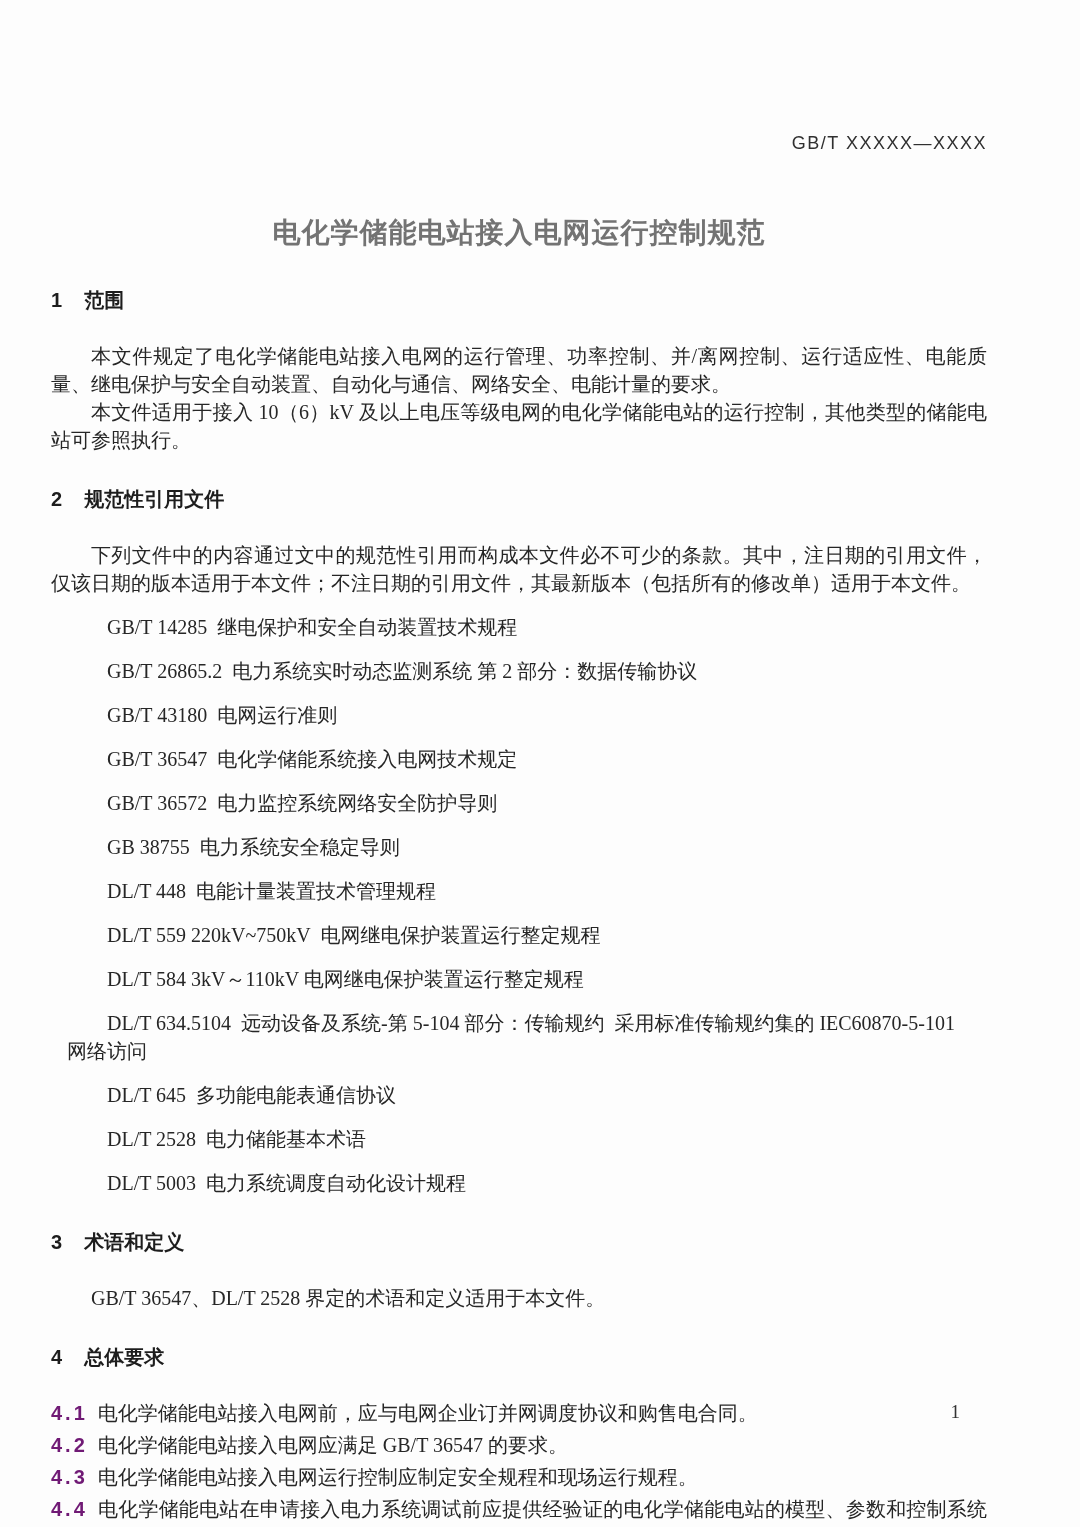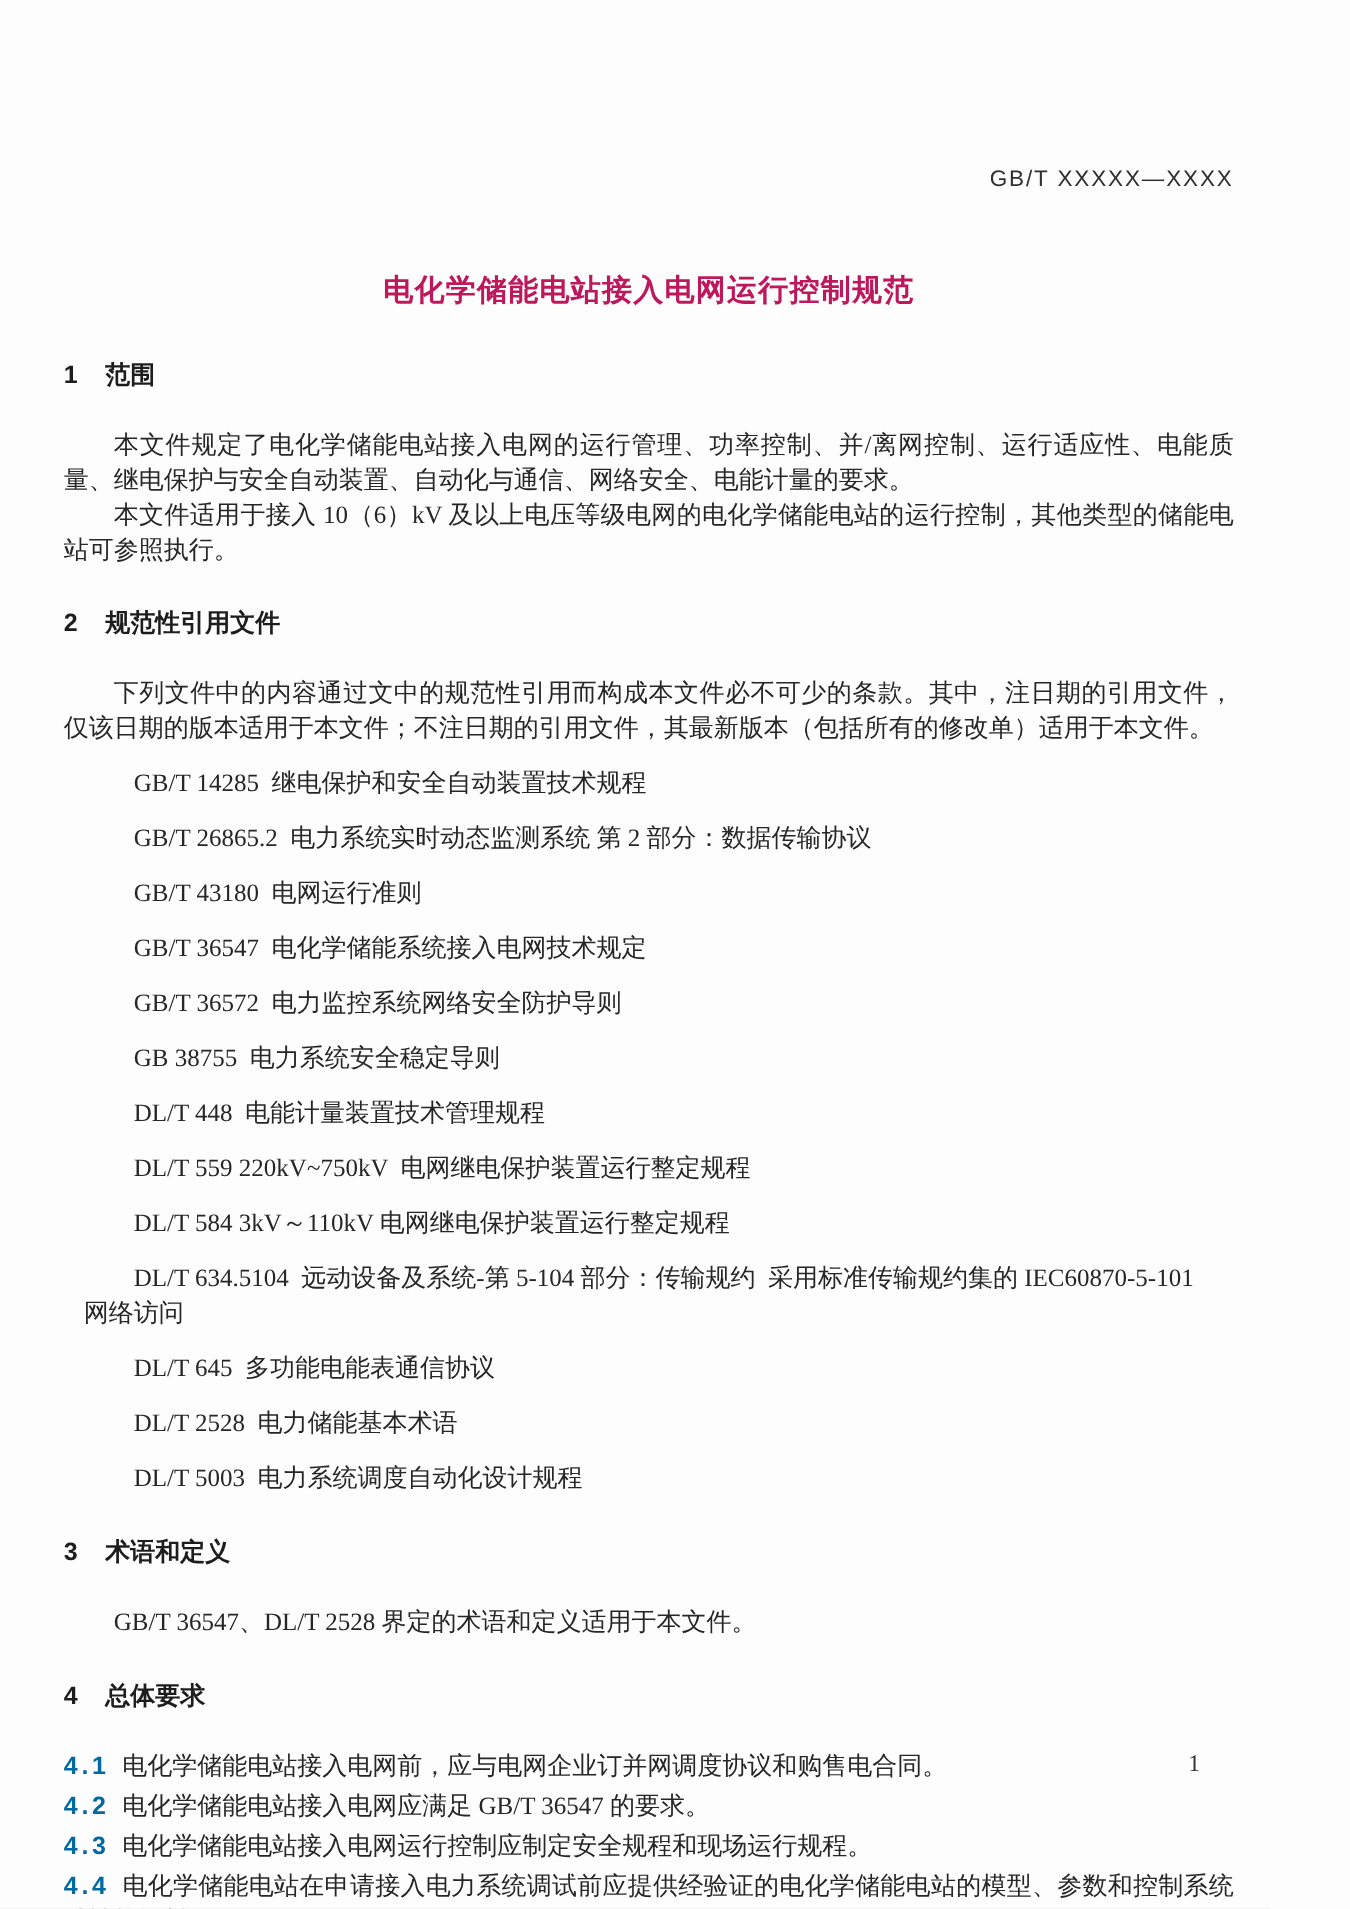--- a/index.html
+++ b/index.html
@@ -23,25 +23,25 @@
     font-size: 18px;
     line-height: 22px;
     letter-spacing: 1.5px;
     color: #303030;
     white-space: pre;
   }
   .doc-title {
     margin: 62px 0 0 0;
     text-align: center;
     font-family: Liberation Serif, serif;
-    font-size: 24px;
+    font-size: 28px;
     line-height: 34px;
     font-weight: 700;
     letter-spacing: 1px;
-    color: #be185d;
+    color: #737373;
   }
   section { margin: 0; }
   .sec-heading {
     margin: 31px 0 0 0;
     font-family: "Liberation Sans", "DejaVu Sans", sans-serif;
     font-size: 20px;
     line-height: 28px;
     font-weight: 700;
     color: #1d1d1d;
   }
@@ -63,21 +63,21 @@
   .clauses { margin-top: 28px; }
   .clause {
     margin: 0 0 4px 0;
     text-align: justify;
   }
   .clause-num {
     font-family: "Liberation Sans", "DejaVu Sans", sans-serif;
     font-weight: 700;
     letter-spacing: 3px;
     margin-right: 10px;
-    color: #0369a1;
+    color: #701a75;
   }
   .page-number {
     position: absolute;
     top: 1400px;
     right: 120px;
     font-size: 19px;
     line-height: 24px;
     color: #333;
   }
 </style>

